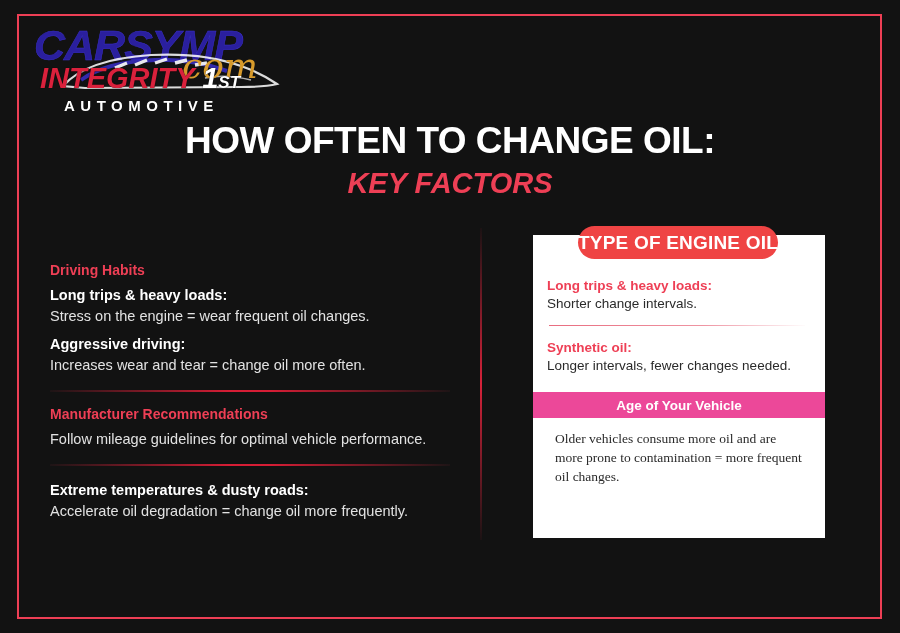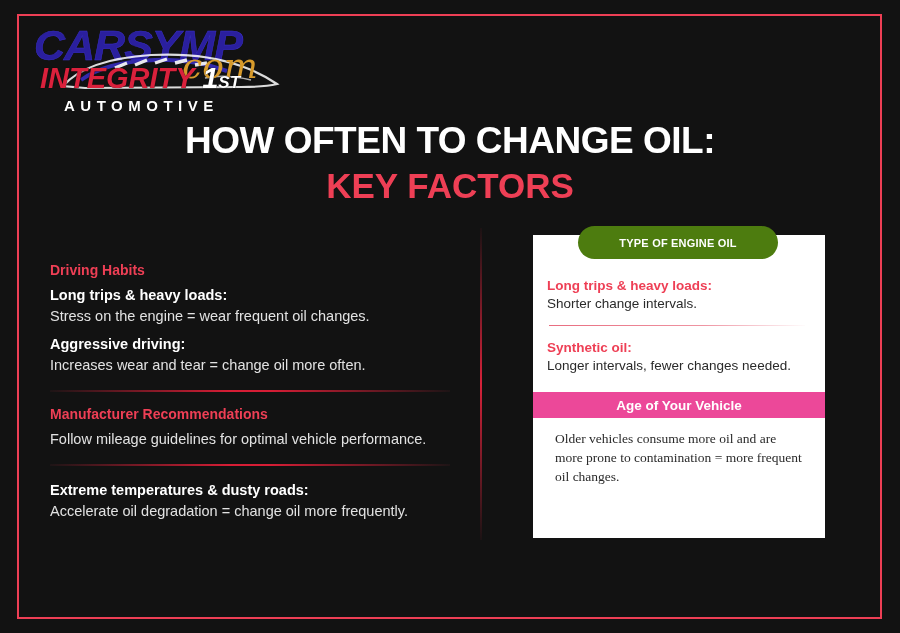--- a/index.html
+++ b/index.html
@@ -95,25 +95,26 @@
   }
   .headline-main {
     font-size:37px;
     font-weight:bold;
     color:#ffffff;
     letter-spacing:-0.5px;
     line-height:1.05;
   }
   .headline-sub {
     margin-top:7px;
-    font-size:35px;
+    font-size:29px;
     font-weight:bold;
     color:#ee3f55;
     letter-spacing:0px;
     line-height:1.05;
+    font-style:italic;
   }
   
   .left-col {
     position:absolute;
     left:50px; top:262px;
     width:400px;
   }
   .lc-block { margin-bottom:0; }
   .lc-heading {
     font-size:14px;
@@ -157,27 +158,27 @@
   .card {
     position:absolute;
     left:533px; top:235px;
     width:292px; height:303px;
     background:#ffffff;
   }
   .badge {
     position:absolute;
     left:578px; top:226px;
     width:200px; height:33px;
-    background:#4d7c0f;
+    background:#ef4444;
     border-radius:17px;
     display:flex;
     align-items:center;
     justify-content:center;
     color:#ffffff;
-    font-size:11px;
+    font-size:19px;
     font-weight:bold;
     letter-spacing:0.2px;
     z-index:3;
   }
   .card-inner {
     position:absolute;
     left:0; top:0;
     width:292px;
   }
   .card-pad { padding:42px 14px 0 14px; }

